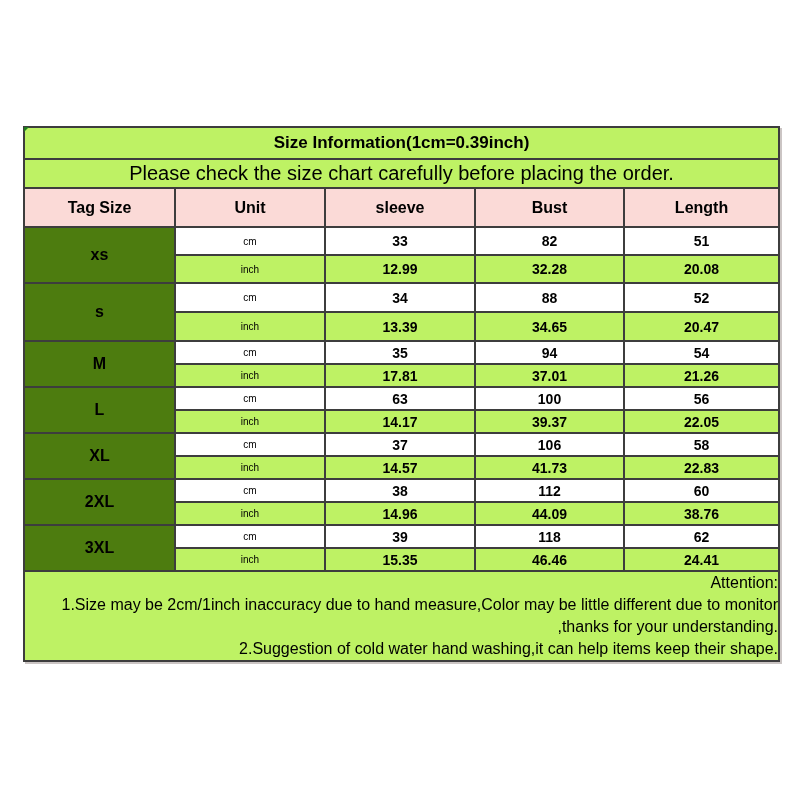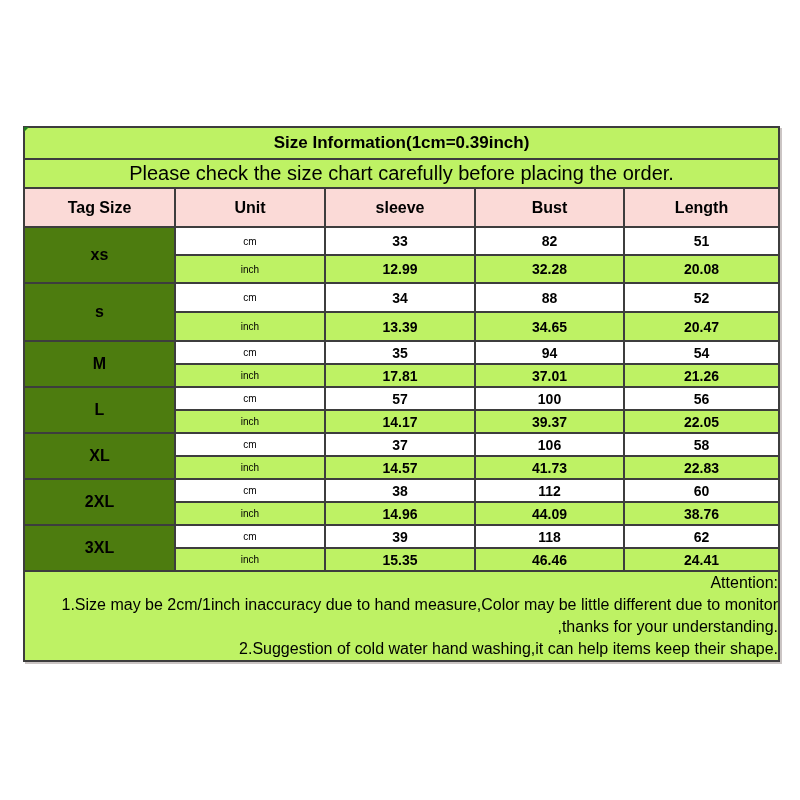--- a/index.html
+++ b/index.html
@@ -148,21 +148,21 @@
     <tr class="h23">
       <td class="pink unit-cell">inch</td>
       <td class="pink val-cell">17.81</td>
       <td class="pink val-cell">37.01</td>
       <td class="pink val-cell">21.26</td>
     </tr>
 
     <tr class="h23">
       <td rowspan="2" class="size-cell">L</td>
       <td class="white unit-cell">cm</td>
-      <td class="white val-cell">57</td>
+      <td class="white val-cell">63</td>
       <td class="white val-cell">100</td>
       <td class="white val-cell">56</td>
     </tr>
     <tr class="h23">
       <td class="pink unit-cell">inch</td>
       <td class="pink val-cell">14.17</td>
       <td class="pink val-cell">39.37</td>
       <td class="pink val-cell">22.05</td>
     </tr>
 

